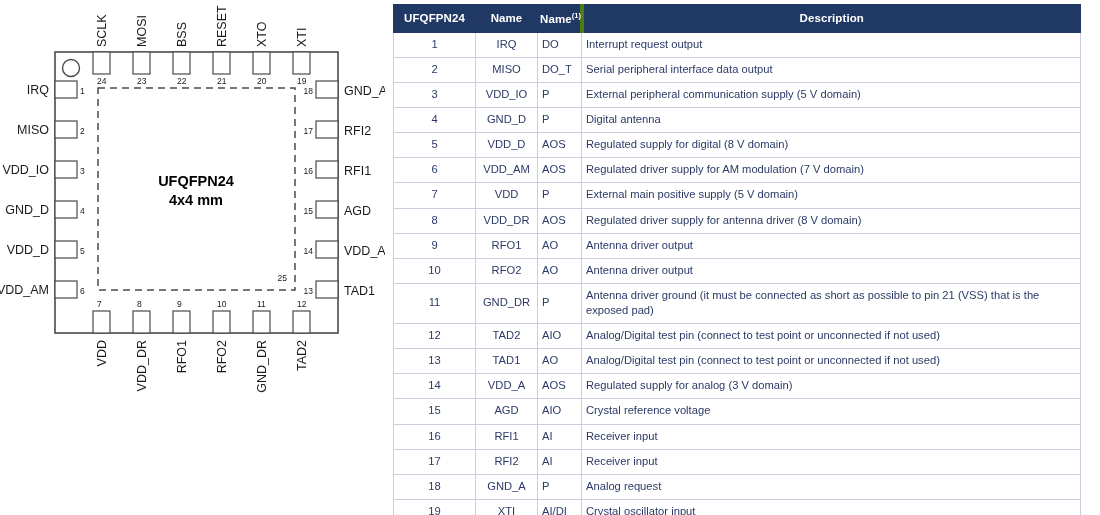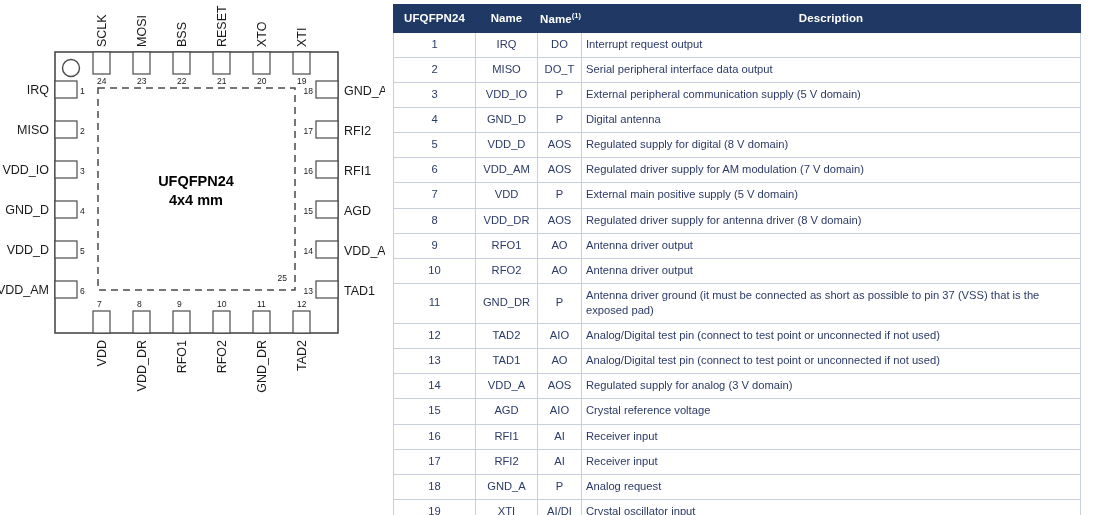--- a/index.html
+++ b/index.html
@@ -48,33 +48,33 @@
   table.pintable th{
     background:#1F3864;
     color:#ffffff;
     font-size:11.5px;
     font-weight:bold;
     text-align:center;
     padding:6px 2px 7px 2px;
     border:1px solid #1F3864;
     letter-spacing:.1px;
   }
-  table.pintable th.th-desc{border-left:1px solid #4d7c0f;}
+  table.pintable th.th-desc{border-left:4px solid #4d7c0f;}
   table.pintable th sup{font-size:7.5px;vertical-align:super;}
   table.pintable td{
     color:#2b3a67;
     font-size:11.2px;
     border:1px solid #c9cfdd;
     padding:4px 4px 5px 4px;
     background:#ffffff;
     line-height:1.35;
   }
   td.c-pin{text-align:center;width:82px;}
   td.c-name{text-align:center;width:62px;}
-  td.c-type{text-align:center;width:44px;}
+  td.c-type{text-align:left;width:44px;}
   td.c-desc{text-align:left;padding-left:7px;}
   col.col-pin{width:82px;}
   col.col-name{width:62px;}
   col.col-type{width:44px;}
 </style>
 </head>
 <body>
 
 <div id="root">
 
@@ -259,21 +259,21 @@
           <tr>
             <td class="c-pin">10</td>
             <td class="c-name">RFO2</td>
             <td class="c-type">AO</td>
             <td class="c-desc">Antenna driver output</td>
           </tr>
           <tr>
             <td class="c-pin">11</td>
             <td class="c-name">GND_DR</td>
             <td class="c-type">P</td>
-            <td class="c-desc">Antenna driver ground (it must be connected as short as possible to pin 37 (VSS) that is the exposed pad)</td>
+            <td class="c-desc">Antenna driver ground (it must be connected as short as possible to pin 21 (VSS) that is the exposed pad)</td>
           </tr>
           <tr>
             <td class="c-pin">12</td>
             <td class="c-name">TAD2</td>
             <td class="c-type">AIO</td>
             <td class="c-desc">Analog/Digital test pin (connect to test point or unconnected if not used)</td>
           </tr>
           <tr>
             <td class="c-pin">13</td>
             <td class="c-name">TAD1</td>

